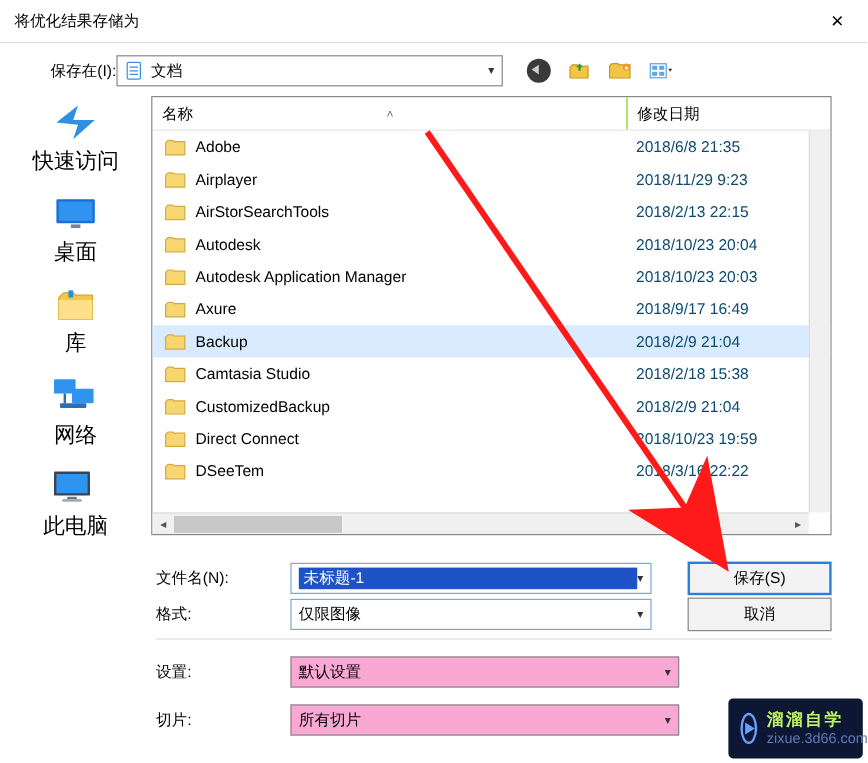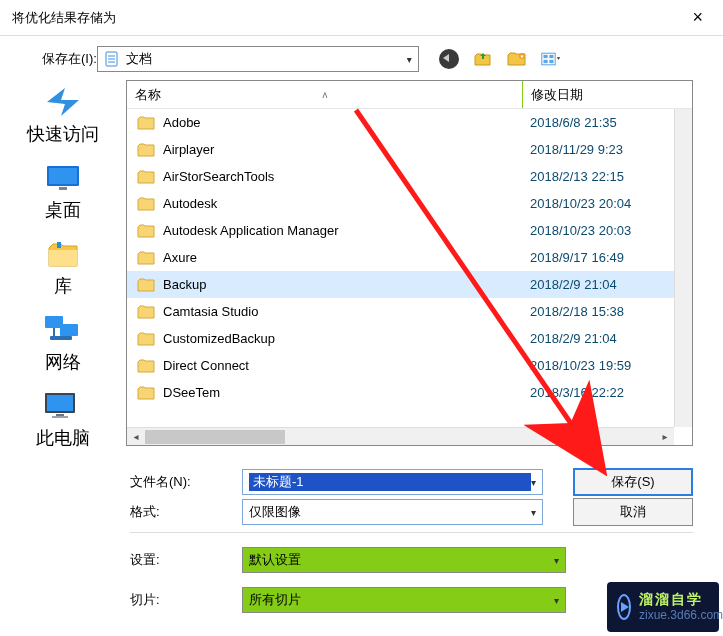--- a/index.html
+++ b/index.html
@@ -140,21 +140,21 @@
   .btn.primary { border:2px solid #2b7de1; }
   .divider { height:1px; background:#ddd; margin:4px 0 0 0; }
 
   .lower-fields {
     padding: 14px 30px 0 130px;
     display:flex; flex-direction:column; gap:14px;
   }
   .plain-combo {
     flex:1; height:26px; border:1px solid #888;
     display:flex; align-items:center; justify-content:space-between;
-    padding:0 6px; max-width: 324px; background:#84cc16;
+    padding:0 6px; max-width: 324px; background:#f9a8d4;
   }
 
   
   .arrow-annot {
     position:absolute; left:346px; top:104px;
     width:300px; height:380px; pointer-events:none;
   }
 
   
   .watermark {

